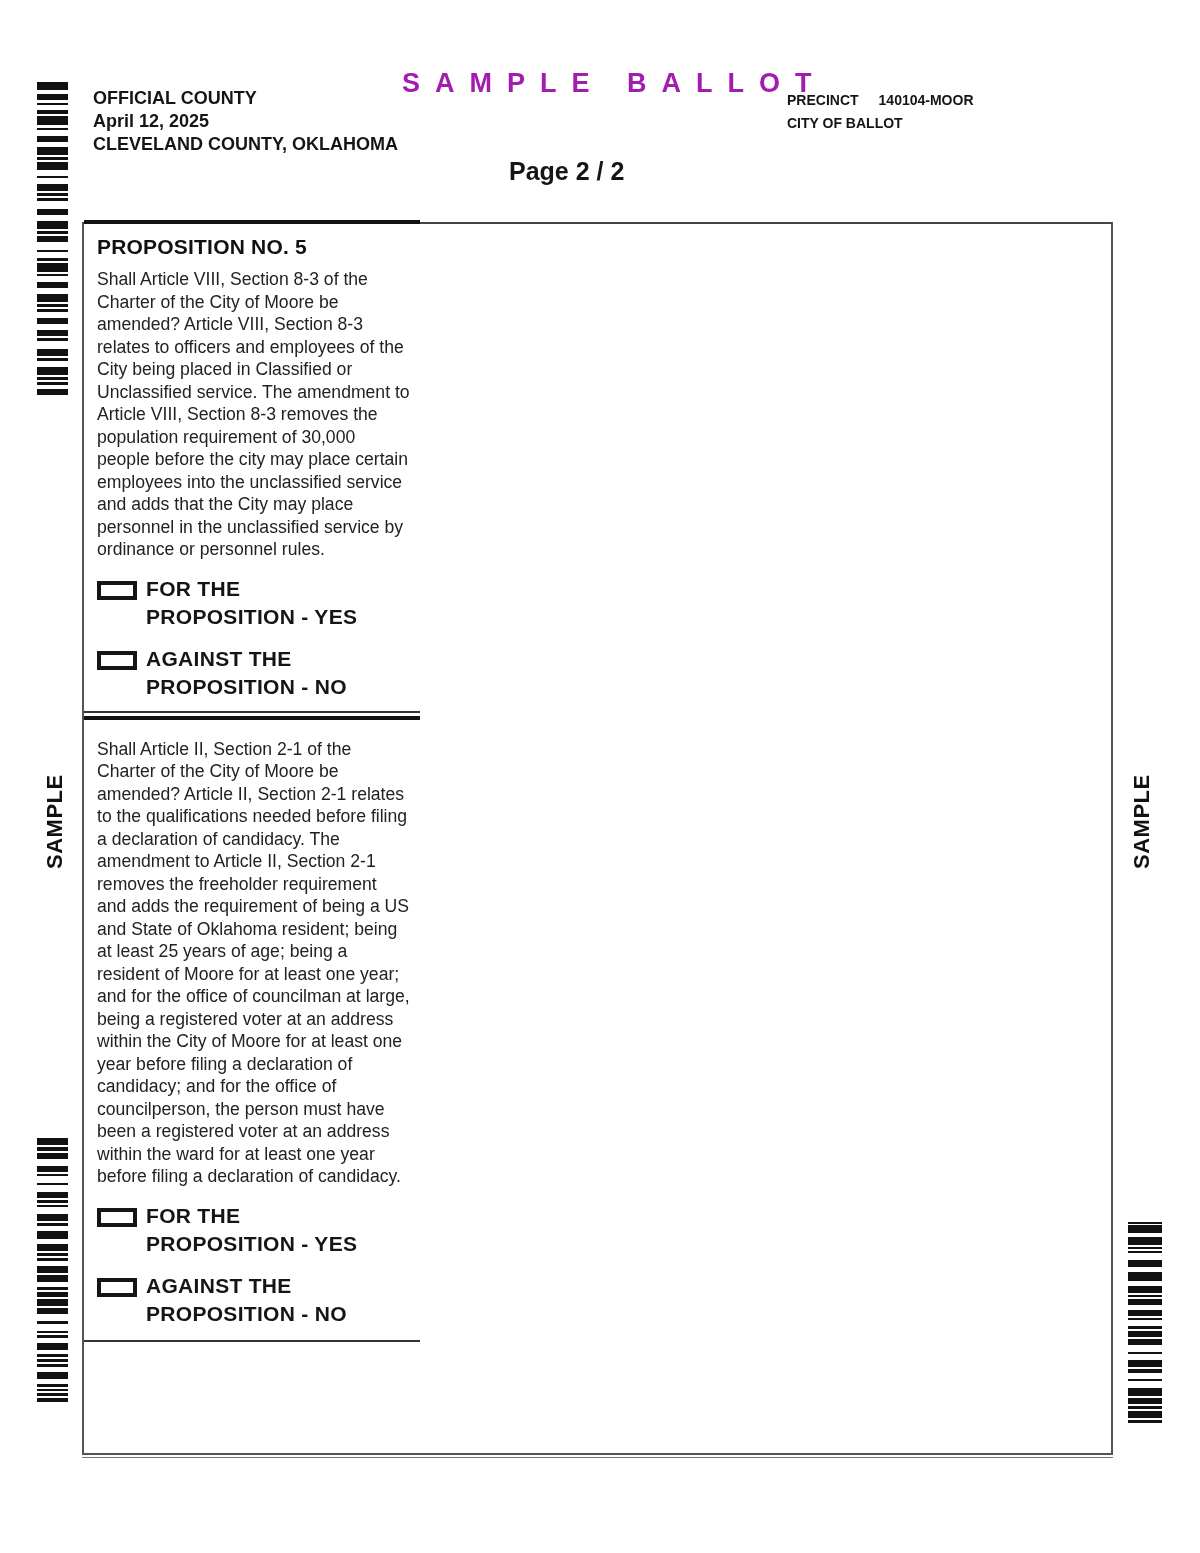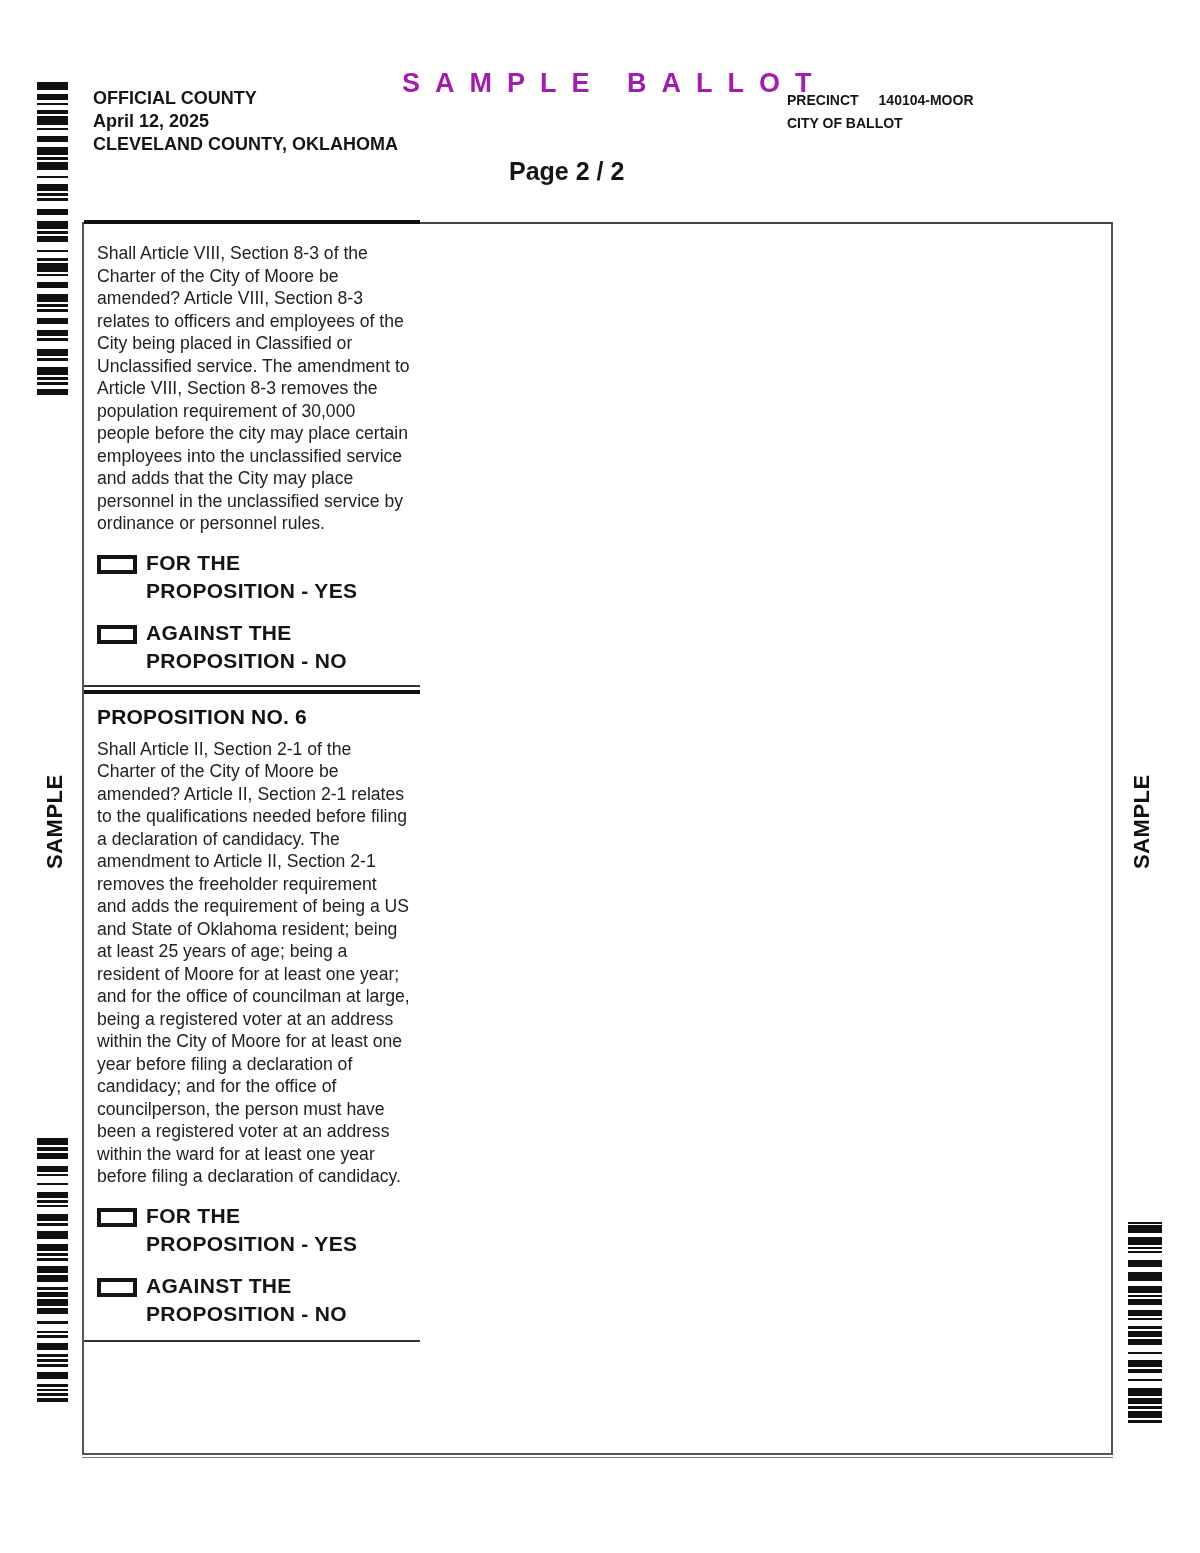--- a/index.html
+++ b/index.html
@@ -265,20 +265,21 @@
 <div class="abs side-label" style="left:42px; top:869px;">SAMPLE</div>
 <div class="abs side-label" style="left:1129px; top:869px;">SAMPLE</div>
 
 <div class="abs frame"></div>
 <div class="abs frame-bottom2"></div>
 
 <div class="abs col">
   <div class="thick-top"></div>
 
   <section class="contest">
+    <h2>PROPOSITION NO. 5</h2>
     <div class="text">Shall Article VIII, Section 8-3 of the Charter of the City of Moore be amended? Article VIII, Section 8-3 relates to officers and employees of the City being placed in Classified or Unclassified service. The amendment to Article VIII, Section 8-3 removes the population requirement of 30,000 people before the city may place certain employees into the unclassified service and adds that the City may place personnel in the unclassified service by ordinance or personnel rules.</div>
     <div class="option">
       <div class="oval"></div>
       <div class="opt-label">
         <div>FOR THE</div>
         <div>PROPOSITION - YES</div>
       </div>
     </div>
     <div class="option">
       <div class="oval"></div>
@@ -289,21 +290,20 @@
     </div>
   </section>
 
   <div class="sep">
     <div class="thin"></div>
       <div class="space"></div>
       <div class="thick"></div>
   </div>
 
   <section class="contest">
-    <h2>PROPOSITION NO. 6</h2>
     <div class="text">Shall Article II, Section 2-1 of the Charter of the City of Moore be amended? Article II, Section 2-1 relates to the qualifications needed before filing a declaration of candidacy. The amendment to Article II, Section 2-1 removes the freeholder requirement and adds the requirement of being a US and State of Oklahoma resident; being at least 25 years of age; being a resident of Moore for at least one year; and for the office of councilman at large, being a registered voter at an address within the City of Moore for at least one year before filing a declaration of candidacy; and for the office of councilperson, the person must have been a registered voter at an address within the ward for at least one year before filing a declaration of candidacy.</div>
     <div class="option">
       <div class="oval"></div>
       <div class="opt-label">
         <div>FOR THE</div>
         <div>PROPOSITION - YES</div>
       </div>
     </div>
     <div class="option">
       <div class="oval"></div>

